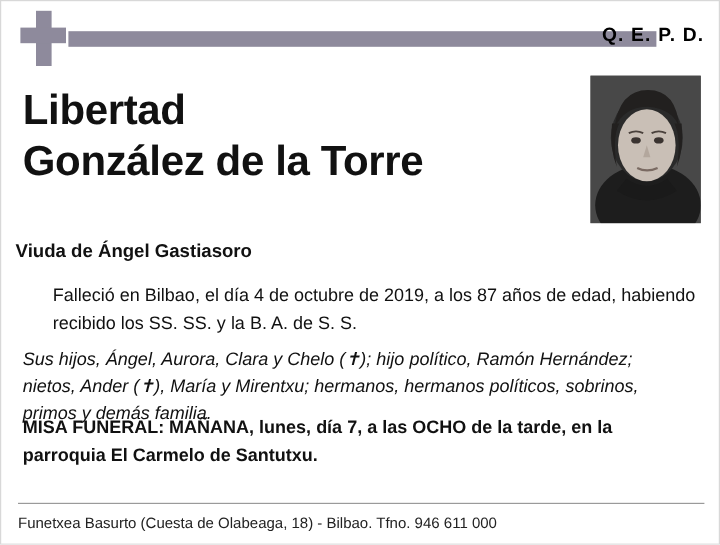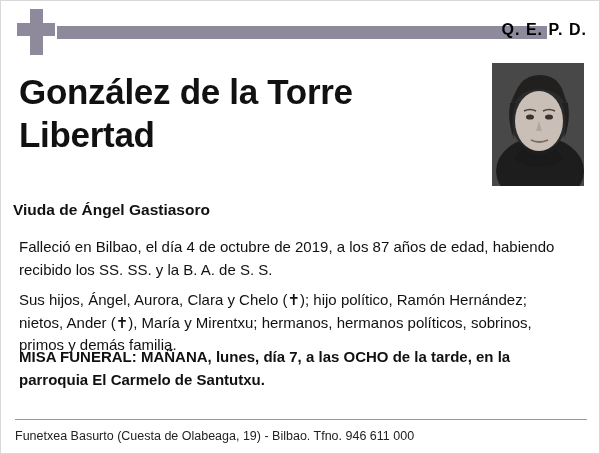--- a/index.html
+++ b/index.html
@@ -108,22 +108,22 @@
     color: #111;
   }
   .para {
     position: absolute;
     left: 18px;
     width: 536px;
     font-size: 15px;
     line-height: 1.5;
     color: #111;
   }
-  .para-death { top: 235px; }
-  .para-family { top: 288px; }
+  .para-death { top: 235px; margin-left: 25px; }
+  .para-family { top: 288px; font-style: italic; }
   .para-funeral {
     top: 345px;
     font-weight: bold;
   }
 
   
   .footer-rule {
     position: absolute;
     left: 14px;
     top: 418px;
@@ -147,22 +147,22 @@
   <div class="top-band">
     <div class="cross">
       <div class="v"></div>
       <div class="h"></div>
     </div>
     <div class="band-bar"></div>
     <div class="qepd">Q. E. P. D.</div>
   </div>
 
   <div class="name-block">
+    <div class="name-line">Libertad</div>
     <div class="name-line">González de la Torre</div>
-    <div class="name-line">Libertad</div>
   </div>
 
   <div class="portrait">
     <svg width="92" height="123" viewBox="0 0 92 123" xmlns="http://www.w3.org/2000/svg">
       <rect x="0" y="0" width="92" height="123" fill="#3f3f3f"></rect>
       <rect x="0" y="0" width="92" height="123" fill="#585858" opacity="0.35"></rect>
       <ellipse cx="48" cy="108" rx="44" ry="34" fill="#1d1d1d"></ellipse>
       <ellipse cx="47" cy="52" rx="30" ry="36" fill="#2a2a2a"></ellipse>
       <ellipse cx="47" cy="58" rx="24" ry="30" fill="#c9bfb6"></ellipse>
       <path d="M20 44 Q24 12 48 12 Q72 12 74 44 Q70 28 48 26 Q28 26 20 44 Z" fill="#22201f"></path>
@@ -178,15 +178,15 @@
     </svg>
   </div>
 
   <div class="relation">Viuda de Ángel Gastiasoro</div>
 
   <div class="para para-death">Falleció en Bilbao, el día 4 de octubre de 2019, a los 87 años de edad, habiendo recibido los SS. SS. y la B. A. de S. S.</div>
   <div class="para para-family">Sus hijos, Ángel, Aurora, Clara y Chelo (✝); hijo político, Ramón Hernández; nietos, Ander (✝), María y Mirentxu; hermanos, hermanos políticos, sobrinos, primos y demás familia.</div>
   <div class="para para-funeral">MISA FUNERAL: MAÑANA, lunes, día 7, a las OCHO de la tarde, en la parroquia El Carmelo de Santutxu.</div>
 
   <div class="footer-rule"></div>
-  <div class="footer-text">Funetxea Basurto (Cuesta de Olabeaga, 19) - Bilbao. Tfno. 946 611 000</div>
+  <div class="footer-text">Funetxea Basurto (Cuesta de Olabeaga, 18) - Bilbao. Tfno. 946 611 000</div>
 
 </div>
 
 </body></html>

